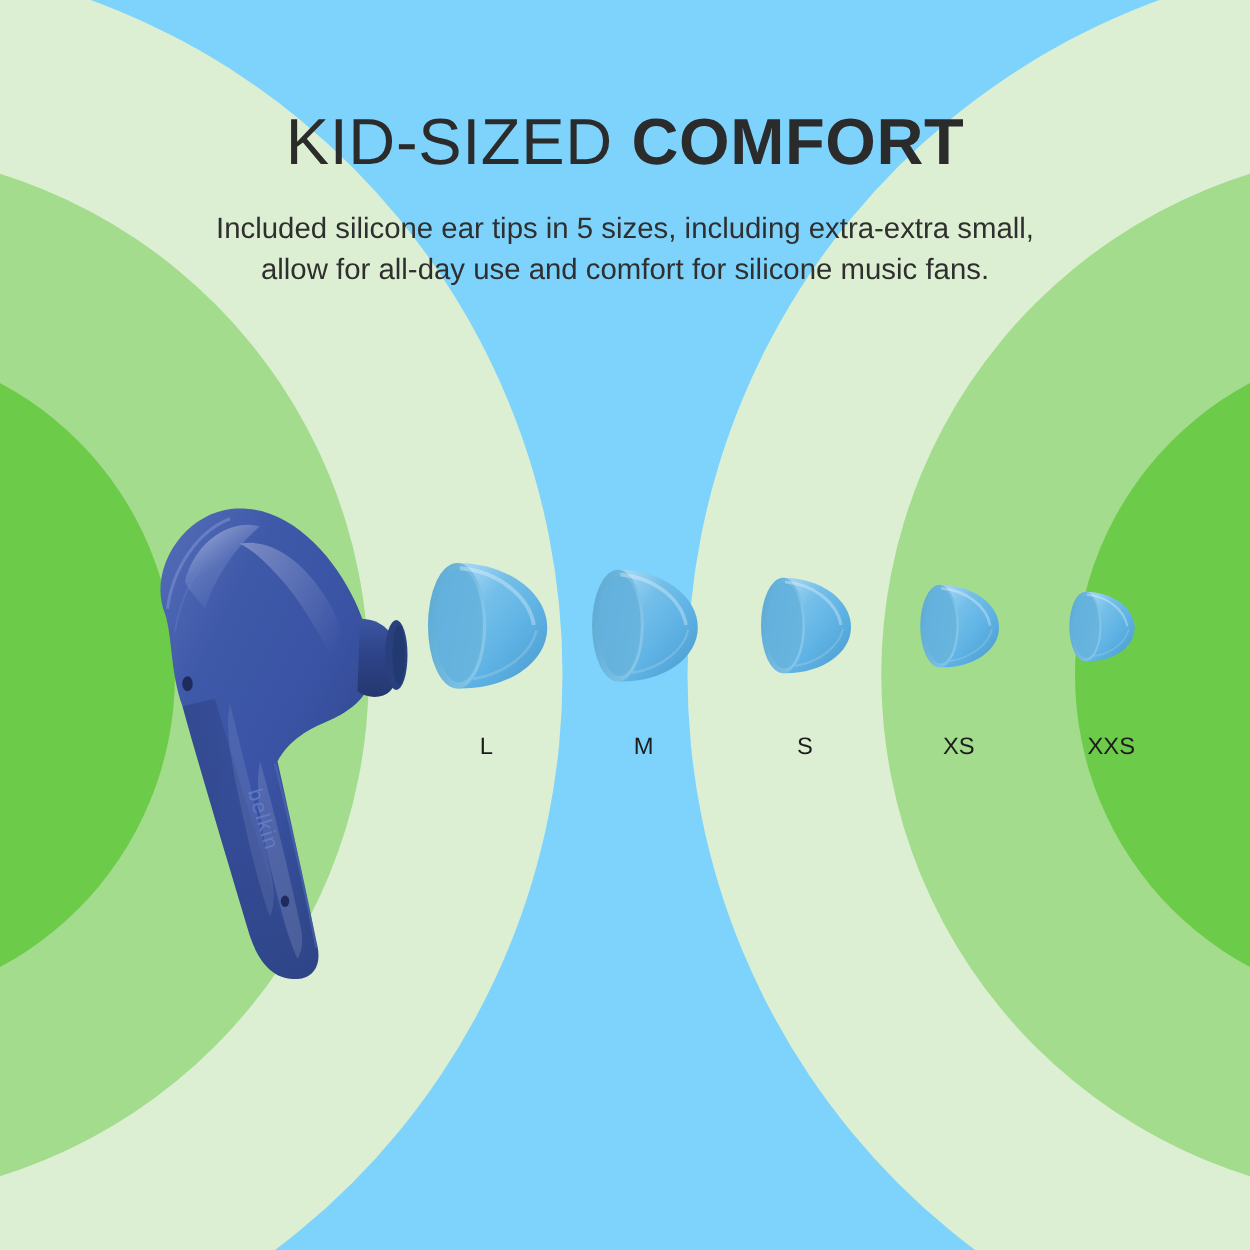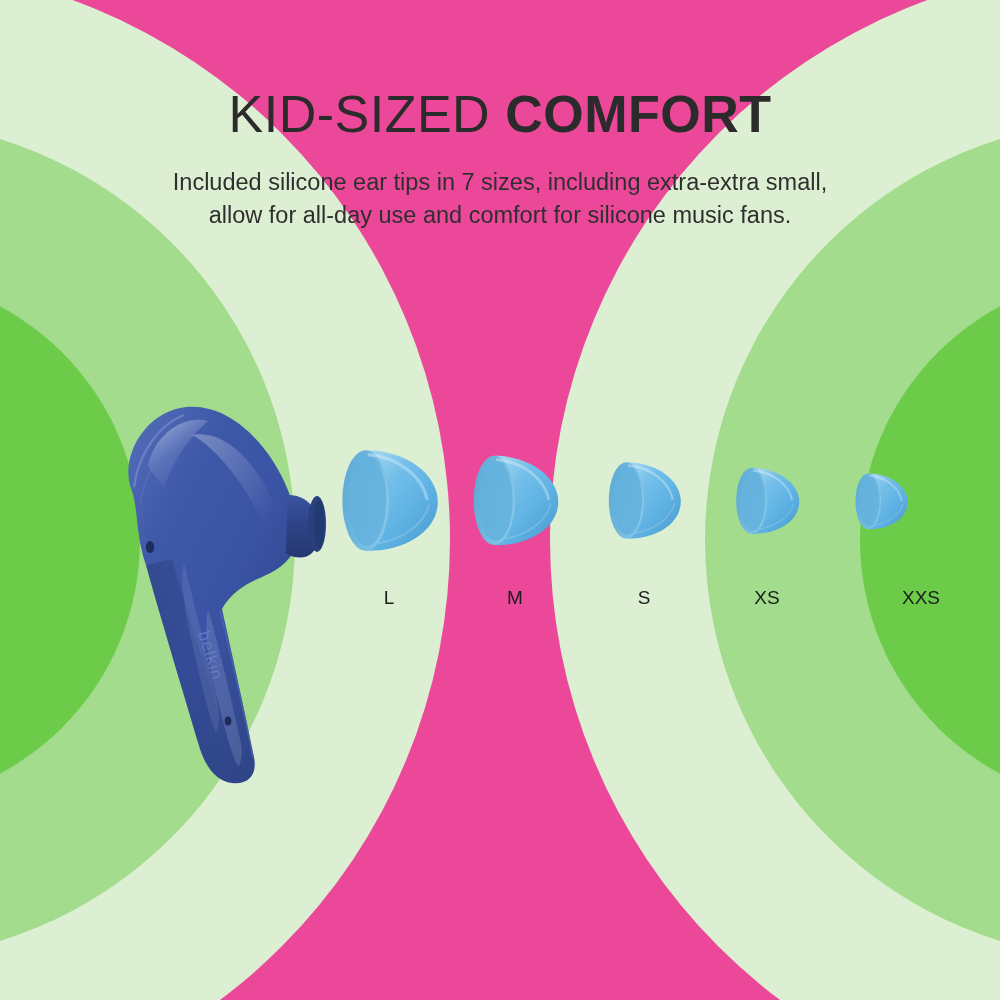--- a/index.html
+++ b/index.html
@@ -86,38 +86,38 @@
     text-align:center;
     font-size:19px;
     font-weight:400;
     color:#1c1c1c;
     line-height:1;
   }
 </style>
 </head>
 <body>
 
-<div id="stage" style="background: #ec4899;">
+<div id="stage" style="background: #7dd3fc;">
 
   <div class="rings">
     <div class="ring L1" style="background: rgb(221, 239, 210);"></div>
     <div class="ring L2" style="background: rgb(163, 220, 140);"></div>
     <div class="ring L3" style="background: rgb(109, 203, 74);"></div>
 
     <div class="ring R1" style="background: rgb(221, 239, 210);"></div>
     <div class="ring R2" style="background: rgb(163, 220, 140);"></div>
     <div class="ring R3" style="background: rgb(109, 203, 74);"></div>
   </div>
 
   <div class="header">
     <div class="title">
       <span class="thin">KID-SIZED</span><span class="thin">&nbsp;</span><span class="bold">COMFORT</span>
     </div>
     <div class="subtitle">
-      <span>Included silicone ear tips in 7 sizes, including extra-extra small,</span>
+      <span>Included silicone ear tips in 5 sizes, including extra-extra small,</span>
       <span>allow for all-day use and comfort for silicone music fans.</span>
     </div>
   </div>
 
   <div class="earbud">
     <svg viewBox="0 0 270 400" preserveAspectRatio="xMidYMid meet">
       <defs>
         <linearGradient id="budMain" x1="0.12" y1="0.05" x2="0.92" y2="0.95">
           <stop offset="0%" stop-color="#4e68b4"></stop>
           <stop offset="22%" stop-color="#3f59a9"></stop>
@@ -269,16 +269,16 @@
         <ellipse cx="29.5" cy="50.5" rx="18" ry="42" fill="#63b2dd" opacity="0.85"></ellipse>
         <path d="M 30,8 C 58,10 82,28 86,50" fill="none" stroke="#ffffff" stroke-width="3" opacity="0.3"></path>
         <path d="M 40,90 C 66,86 84,70 88,54" fill="none" stroke="#ffffff" stroke-width="2" opacity="0.16"></path>
       </svg>
     </div>
 
     <div class="tiplabel" style="left: 296px; top: 588px; width: 186px;">L</div>
     <div class="tiplabel" style="left: 428px; top: 588px; width: 174px;">M</div>
     <div class="tiplabel" style="left: 564px; top: 588px; width: 160px;">S</div>
     <div class="tiplabel" style="left: 692px; top: 588px; width: 150px;">XS</div>
-    <div class="tiplabel" style="left: 852px; top: 588px; width: 138px;">XXS</div>
+    <div class="tiplabel" style="left: 820px; top: 588px; width: 138px;">XXS</div>
   </div>
 
 </div>
 
 </body></html>

